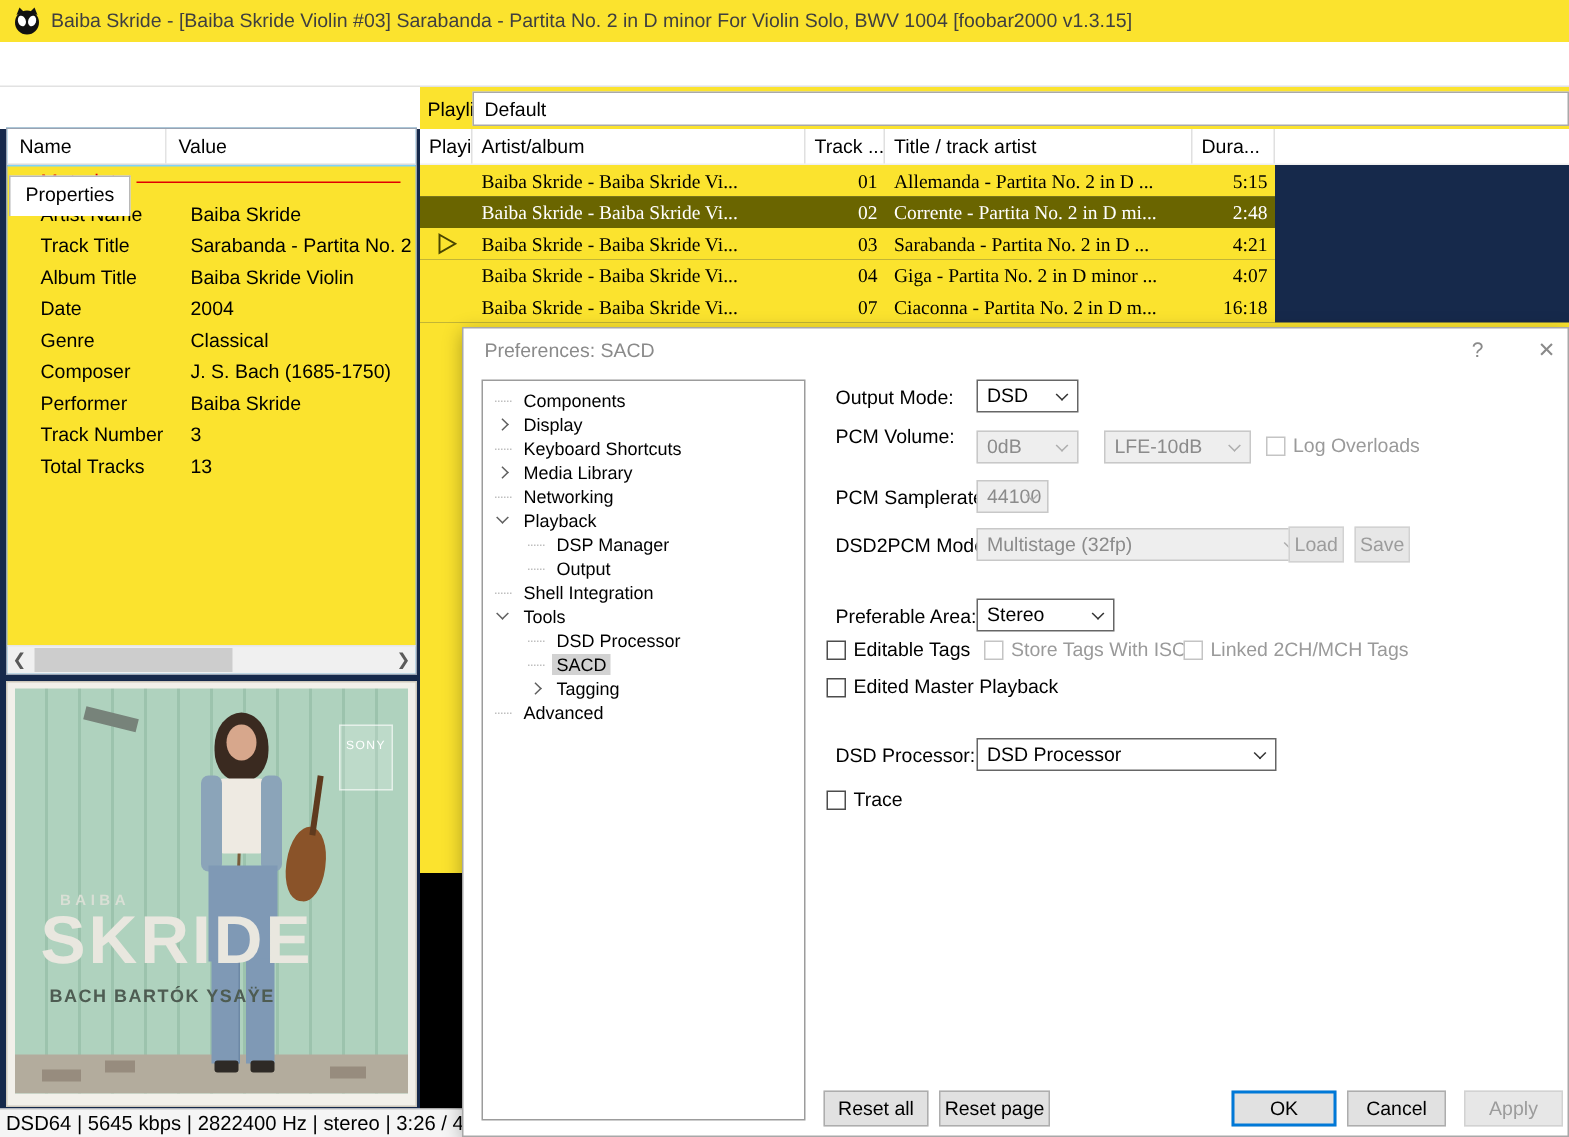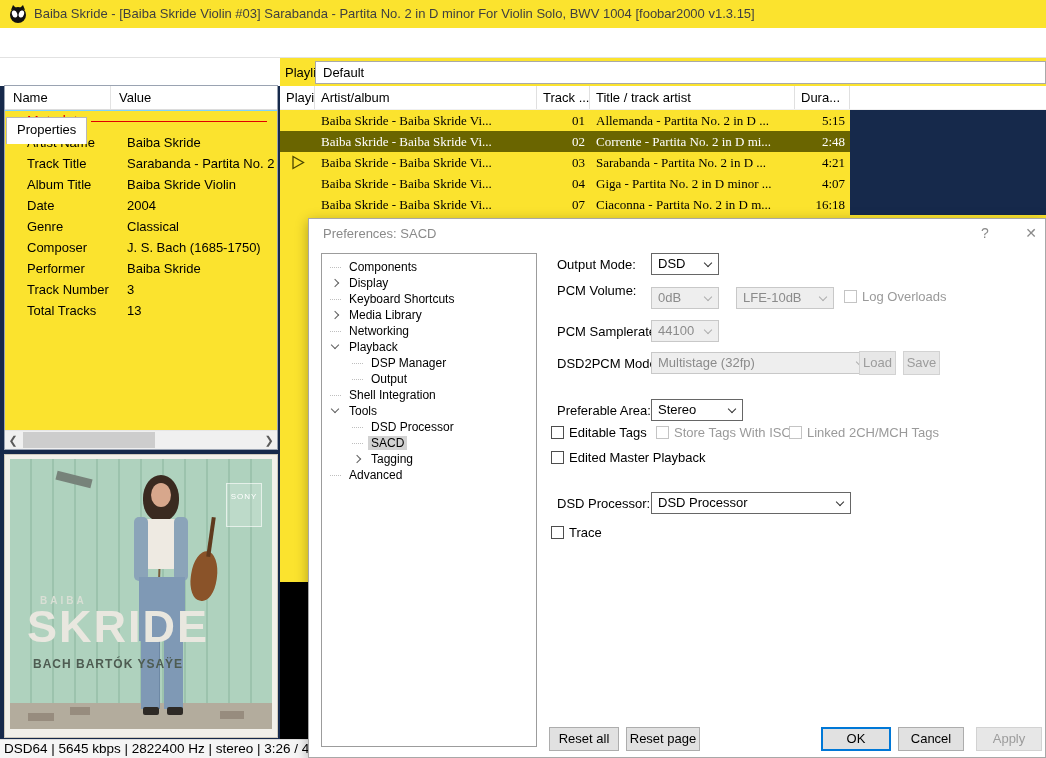--- a/index.html
+++ b/index.html
@@ -115,21 +115,21 @@
   .tlabel { padding:0 3px; }
   .titem.sel .tlabel { background:#D2D2D2; }
 
   .flabel { position:absolute; font-size:13px; color:#000; white-space:nowrap; }
   .combo { position:absolute; height:22px; background:#FFF; border:1px solid #666; font-size:13px; line-height:20px;
     padding-left:6px; color:#000; white-space:nowrap; overflow:hidden; }
   .combo .carr { position:absolute; right:7px; top:6px; width:6px; height:6px; border-right:1.4px solid #333;
     border-bottom:1.4px solid #333; transform:rotate(45deg); }
   .combo.disabled { background:#EEE; border-color:#C8C8C8; color:#8B8B8B; }
   .combo.disabled .carr { border-color:#ADADAD; }
-  .cbx { position:absolute; display:flex; align-items:center; font-size:13px; color:#000; white-space:nowrap; }
+  .cbx { position:absolute; display:flex; align-items:flex-end; font-size:13px; color:#000; white-space:nowrap; }
   .cbx .box { width:13px; height:13px; background:#FFF; border:1px solid #4D4D4D; margin-right:5px; flex:none; }
   .cbx.disabled { color:#9A9A9A; }
   .cbx.disabled .box { border-color:#C4C4C4; }
   .btn { position:absolute; height:24px; background:#E1E1E1; border:1px solid #ADADAD; font-size:13px; text-align:center;
     line-height:21px; color:#000; }
   .btn.default { border:2px solid #0078D7; line-height:19px; }
   .btn.disabled { color:#9C9C9C; background:#E7E7E7; border-color:#D2D2D2; }
 </style>
 </head>
 <body>
@@ -452,21 +452,21 @@
 
     <span class="flabel" style="left:248px;top:64px">PCM Volume:</span>
     <div class="combo disabled" style="left:342px;top:68px;width:68px"><span>0dB</span><span class="carr"></span></div>
     <div class="combo disabled" style="left:427px;top:68px;width:98px"><span>LFE-10dB</span><span class="carr"></span></div>
     <div class="cbx disabled" style="left:535px;top:70px">
         <span class="box"></span>
         <span>Log Overloads</span>
       </div>
 
     <span class="flabel" style="left:248px;top:105px">PCM Samplerate:</span>
-    <div class="combo disabled" style="left:342px;top:101px;width:68px"><span>44100</span><span class="carr"></span></div>
+    <div class="combo disabled" style="left:342px;top:101px;width:48px"><span>44100</span><span class="carr"></span></div>
 
     <span class="flabel" style="left:248px;top:137px">DSD2PCM Mode:</span>
     <div class="combo disabled" style="left:342px;top:133px;width:220px"><span>Multistage (32fp)</span><span class="carr"></span></div>
     <div class="btn disabled" style="left:550px;top:132px;width:37px">Load</div>
     <div class="btn disabled" style="left:594px;top:132px;width:37px">Save</div>
 
     <span class="flabel" style="left:248px;top:184px">Preferable Area:</span>
     <div class="combo" style="left:342px;top:180px;width:92px"><span>Stereo</span><span class="carr"></span></div>
 
     <div class="cbx" style="left:242px;top:206px">

